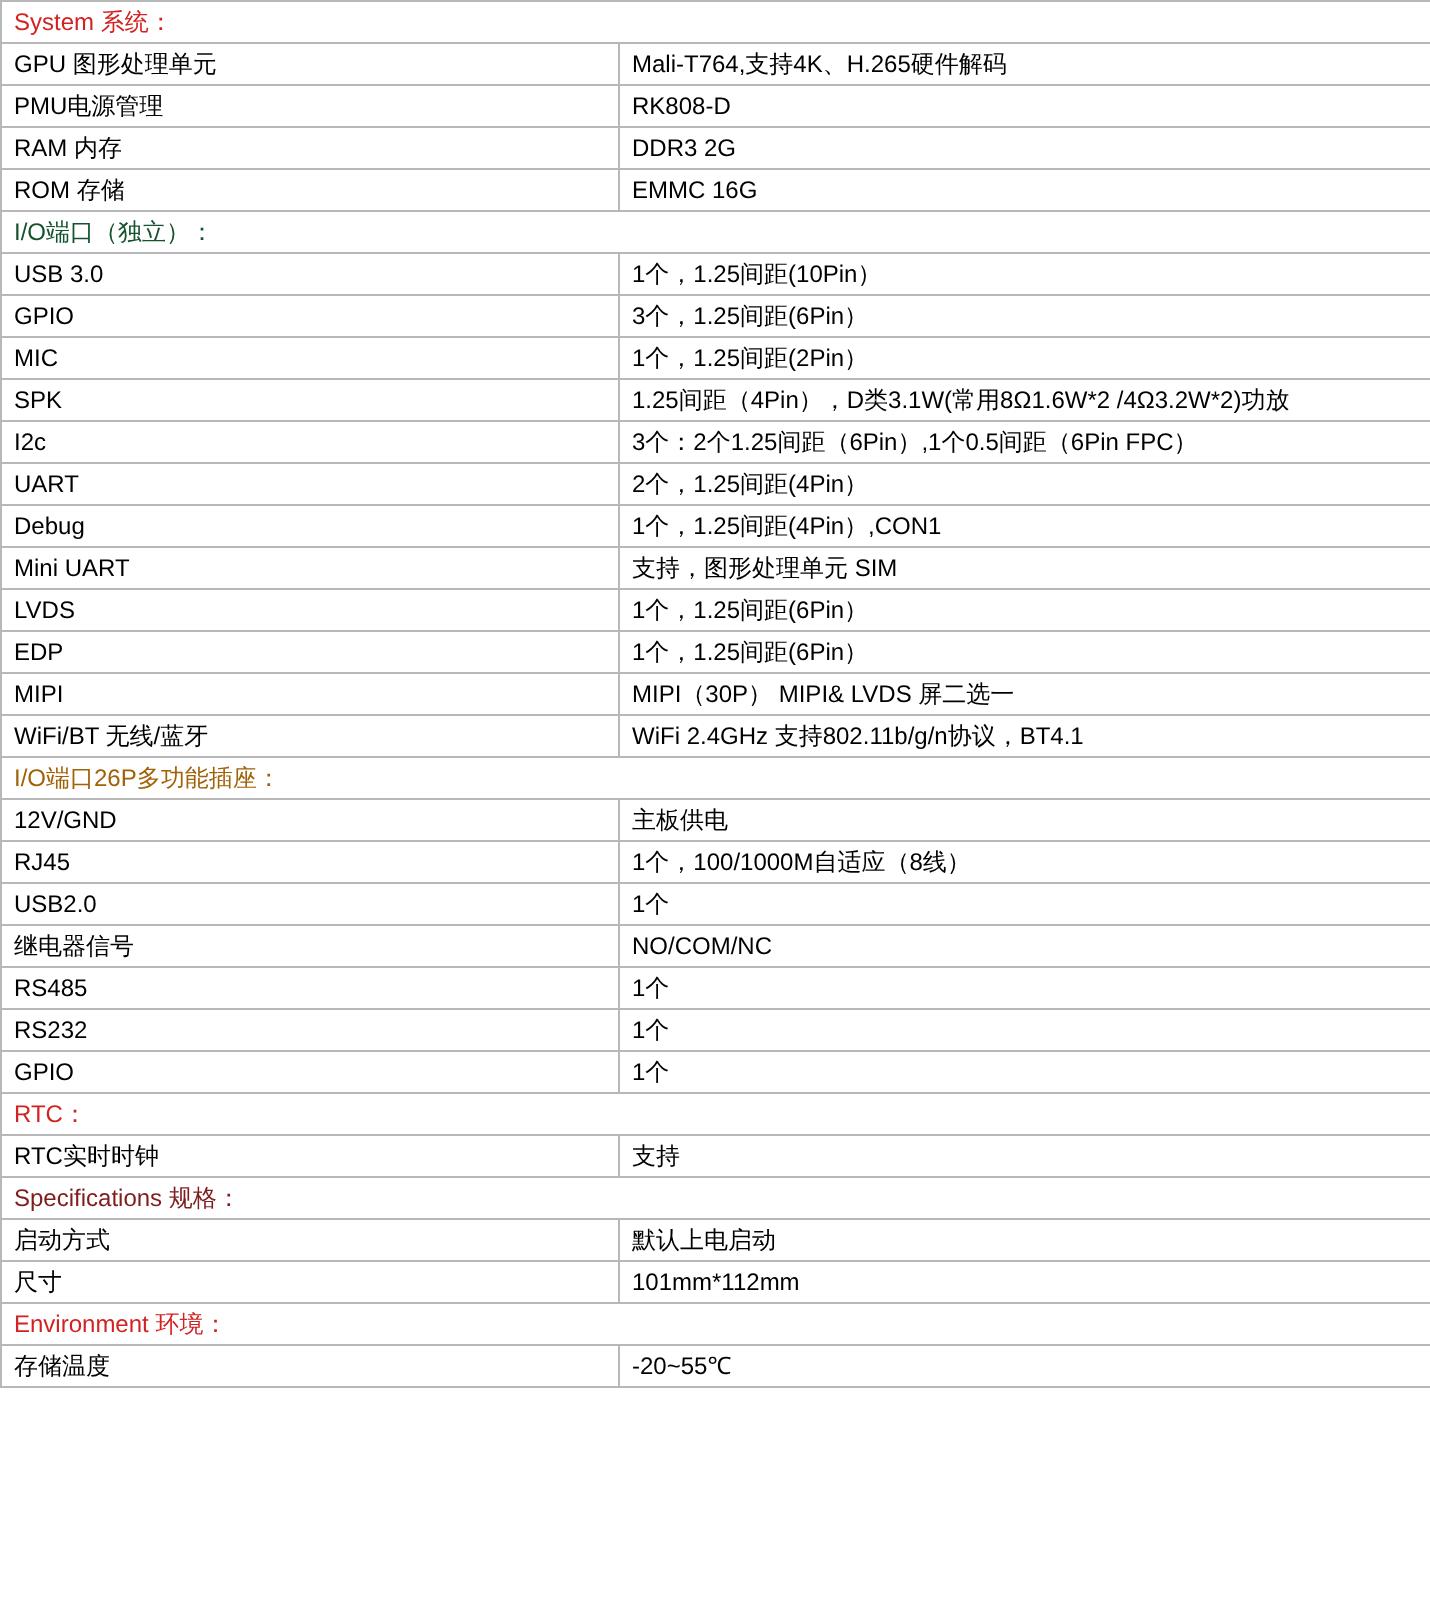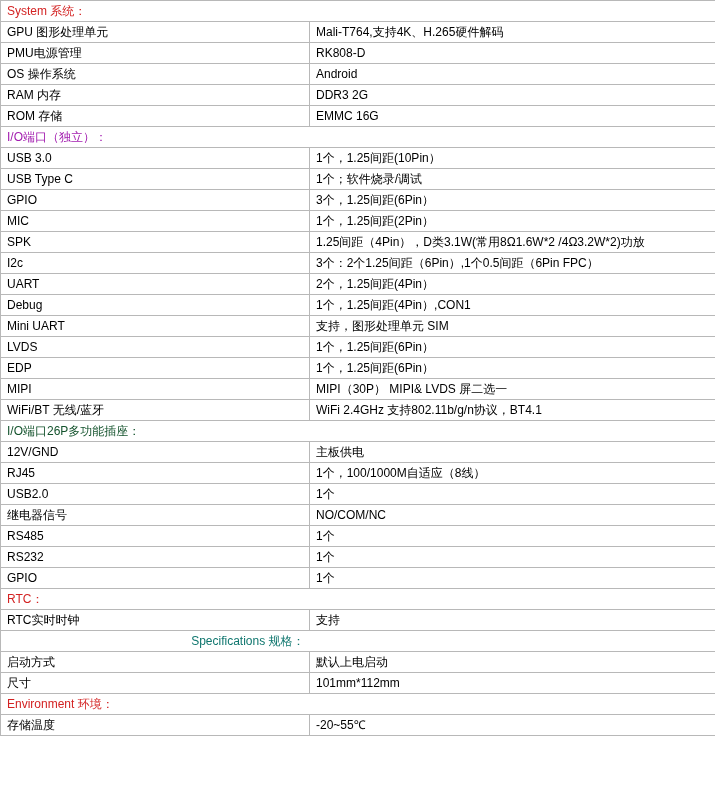--- a/index.html
+++ b/index.html
@@ -60,42 +60,34 @@
       </tr>
       <tr>
         <td class="label">GPU 图形处理单元</td>
         <td class="value">Mali-T764,支持4K、H.265硬件解码</td>
       </tr>
       <tr>
         <td class="label">PMU电源管理</td>
         <td class="value">RK808-D</td>
       </tr>
       <tr>
-        <td class="label">OS 操作系统</td>
-        <td class="value">Android</td>
-      </tr>
-      <tr>
         <td class="label">RAM 内存</td>
         <td class="value">DDR3 2G</td>
       </tr>
       <tr>
         <td class="label">ROM 存储</td>
         <td class="value">EMMC 16G</td>
       </tr>
       <tr class="section">
-        <td class="sec-label" style="color: #a21caf;">I/O端口（独立）：</td>
+        <td class="sec-label" style="color: #14532d;">I/O端口（独立）：</td>
         <td class="sec-blank" style="color: rgb(211, 34, 34);"></td>
       </tr>
       <tr>
         <td class="label">USB 3.0</td>
         <td class="value">1个，1.25间距(10Pin）</td>
-      </tr>
-      <tr>
-        <td class="label">USB Type C</td>
-        <td class="value">1个；软件烧录/调试</td>
       </tr>
       <tr>
         <td class="label">GPIO</td>
         <td class="value">3个，1.25间距(6Pin）</td>
       </tr>
       <tr>
         <td class="label">MIC</td>
         <td class="value">1个，1.25间距(2Pin）</td>
       </tr>
       <tr>
@@ -128,21 +120,21 @@
       </tr>
       <tr>
         <td class="label">MIPI</td>
         <td class="value">MIPI（30P）  MIPI&amp; LVDS 屏二选一</td>
       </tr>
       <tr>
         <td class="label">WiFi/BT 无线/蓝牙</td>
         <td class="value">WiFi 2.4GHz 支持802.11b/g/n协议，BT4.1</td>
       </tr>
       <tr class="section">
-        <td class="sec-label" style="color: #14532d;">I/O端口26P多功能插座：</td>
+        <td class="sec-label" style="color: #a16207;">I/O端口26P多功能插座：</td>
         <td class="sec-blank" style="color: rgb(211, 34, 34);"></td>
       </tr>
       <tr>
         <td class="label">12V/GND</td>
         <td class="value">主板供电</td>
       </tr>
       <tr>
         <td class="label">RJ45</td>
         <td class="value">1个，100/1000M自适应（8线）</td>
       </tr>
@@ -168,21 +160,21 @@
       </tr>
       <tr class="section">
         <td class="sec-label" style="color: rgb(211, 34, 34);">RTC：</td>
         <td class="sec-blank" style="color: rgb(211, 34, 34);"></td>
       </tr>
       <tr>
         <td class="label">RTC实时时钟</td>
         <td class="value">支持</td>
       </tr>
       <tr class="section">
-        <td class="sec-label" style="color: #0f766e; text-align: right;">Specifications 规格：</td>
+        <td class="sec-label" style="color: #7f1d1d;">Specifications 规格：</td>
         <td class="sec-blank" style="color: rgb(211, 34, 34);"></td>
       </tr>
       <tr>
         <td class="label">启动方式</td>
         <td class="value">默认上电启动</td>
       </tr>
       <tr>
         <td class="label">尺寸</td>
         <td class="value">101mm*112mm</td>
       </tr>

